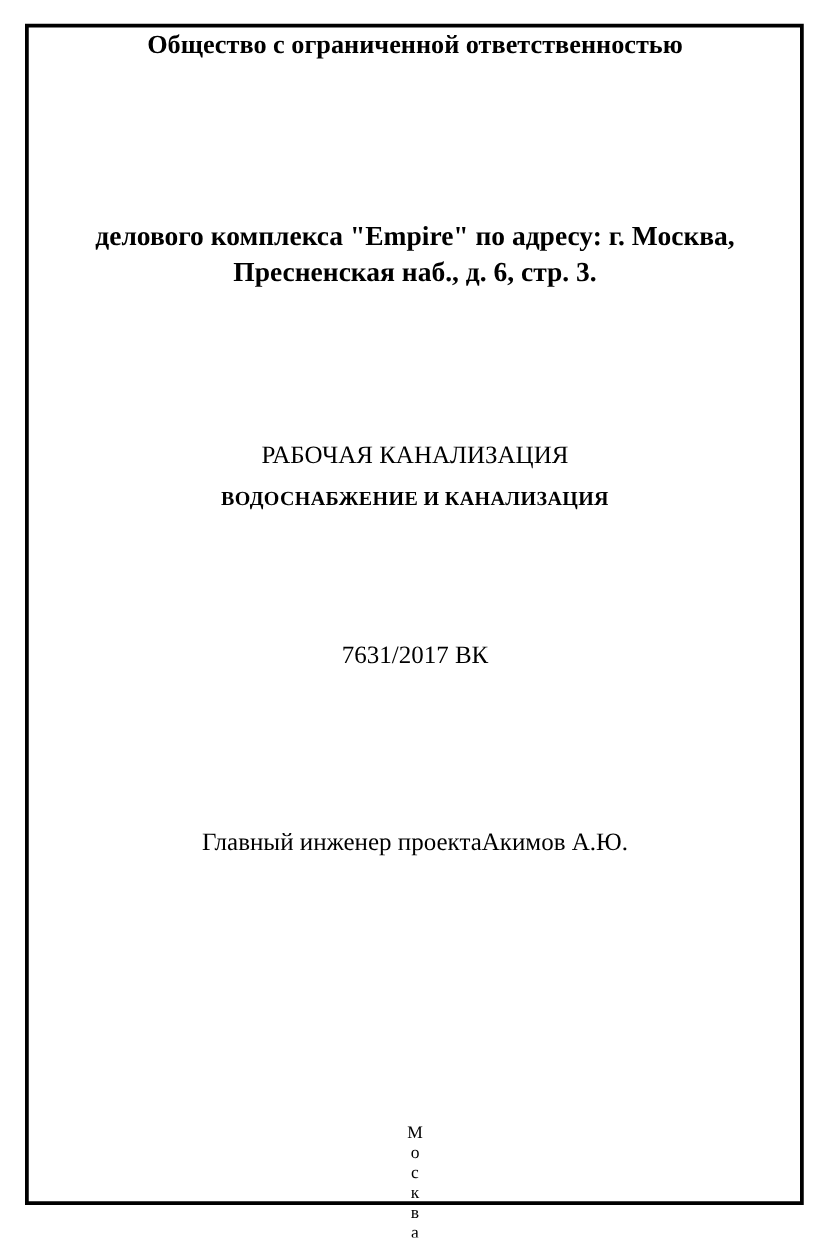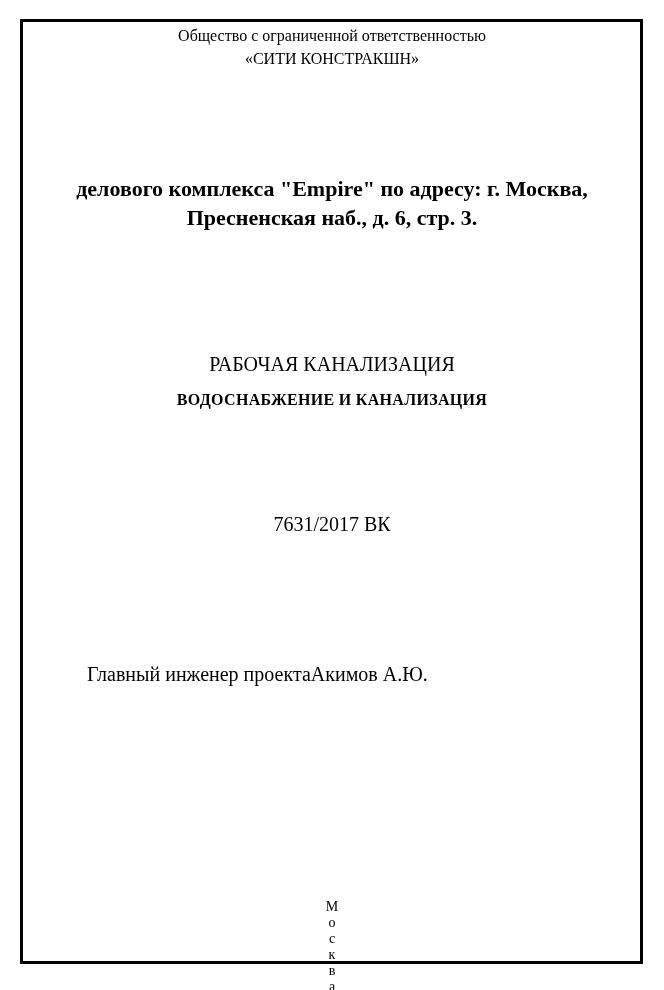--- a/index.html
+++ b/index.html
@@ -25,22 +25,22 @@
     box-sizing: content-box;
   }
   .centered-block {
     position: absolute;
     left: 0;
     width: 664px;
     text-align: center;
   }
   .org-name {
     top: 24px;
-    font-size: 16px;
-    font-weight: normal;
+    font-size: 21px;
+    font-weight: bold;
     line-height: 23px;
   }
   .project-title {
     top: 174px;
     font-size: 22px;
     font-weight: bold;
     line-height: 29px;
   }
   .doc-type {
     top: 353px;
@@ -59,41 +59,40 @@
     top: 513px;
     font-size: 20px;
     line-height: 23px;
   }
   .signature-row {
     position: absolute;
     top: 663px;
     left: 87px;
     right: 87px;
     display: flex;
-    justify-content: flex-start;
+    justify-content: center;
     font-size: 20px;
     line-height: 23px;
   }
   .city-vertical {
     top: 899px;
     font-size: 14px;
     line-height: 16px;
   }
   .city-vertical span {
     display: block;
   }
 </style>
 </head>
 <body>
 
 <div class="page-frame"></div>
 
 <div class="centered-block org-name">
   <div>Общество с ограниченной ответственностью</div>
-  <div>«СИТИ КОНСТРАКШН»</div>
 </div>
 
 <div class="centered-block project-title">
   <div>делового комплекса "Empire" по адресу: г. Москва,</div>
   <div>Пресненская наб., д. 6, стр. 3.</div>
 </div>
 
 <div class="centered-block doc-type">РАБОЧАЯ КАНАЛИЗАЦИЯ</div>
 
 <div class="centered-block section-title">ВОДОСНАБЖЕНИЕ И КАНАЛИЗАЦИЯ</div>

